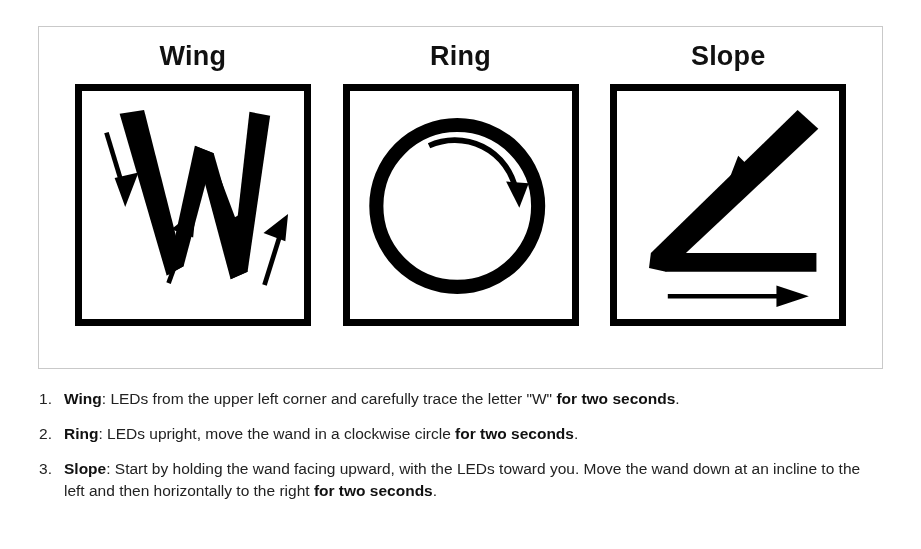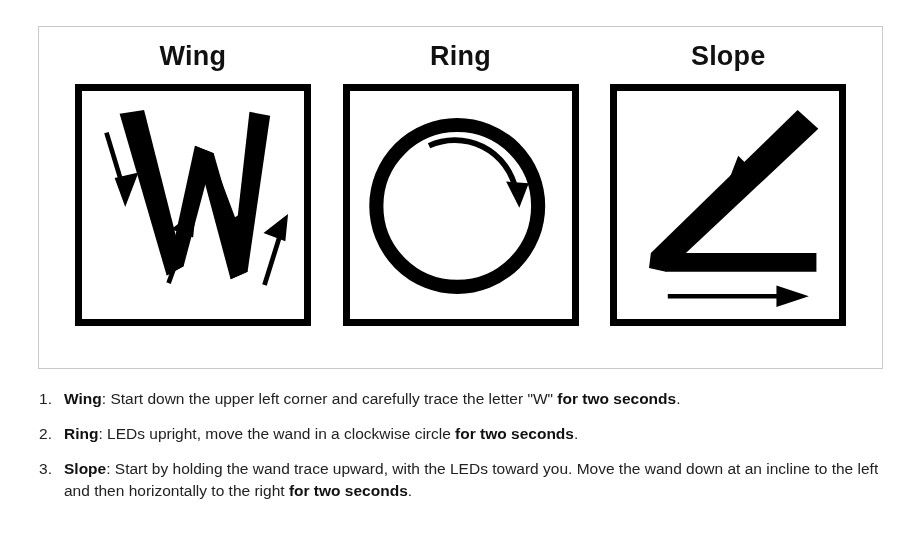--- a/index.html
+++ b/index.html
@@ -176,25 +176,25 @@
           </svg>
         </div>
       </div>
 
     </div>
   </div>
 
   <ol class="steps" style="list-style:none;margin:0;padding:0;">
     <li class="step">
       <span class="step-num">1.</span>
-      <span class="step-text"><b>Wing</b><span>: </span><span>Start down the upper left corner and carefully trace the letter "W" </span><b>for two seconds</b><span>.</span></span>
+      <span class="step-text"><b>Wing</b><span>: </span><span>LEDs from the upper left corner and carefully trace the letter "W" </span><b>for two seconds</b><span>.</span></span>
     </li>
     <li class="step">
       <span class="step-num">2.</span>
       <span class="step-text"><b>Ring</b><span>: </span><span>LEDs upright, move the wand in a clockwise circle </span><b>for two seconds</b><span>.</span></span>
     </li>
     <li class="step">
       <span class="step-num">3.</span>
-      <span class="step-text"><b>Slope</b><span>: </span><span>Start by holding the wand trace upward, with the LEDs toward you. Move the wand down at an incline to the left and then horizontally to the right </span><b>for two seconds</b><span>.</span></span>
+      <span class="step-text"><b>Slope</b><span>: </span><span>Start by holding the wand facing upward, with the LEDs toward you. Move the wand down at an incline to the left and then horizontally to the right </span><b>for two seconds</b><span>.</span></span>
     </li>
   </ol>
 
 </div>
 
 </body></html>

